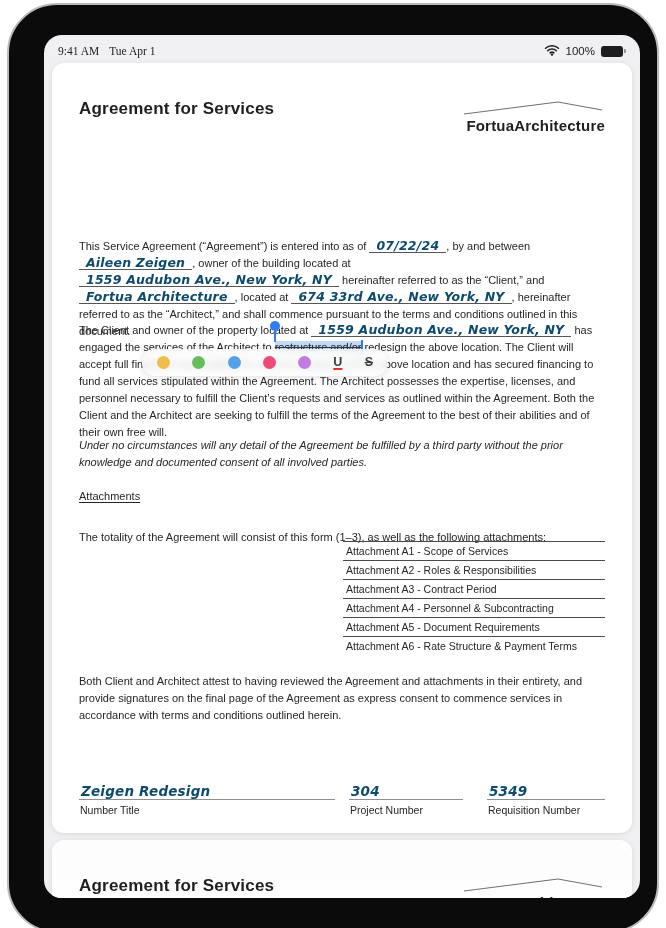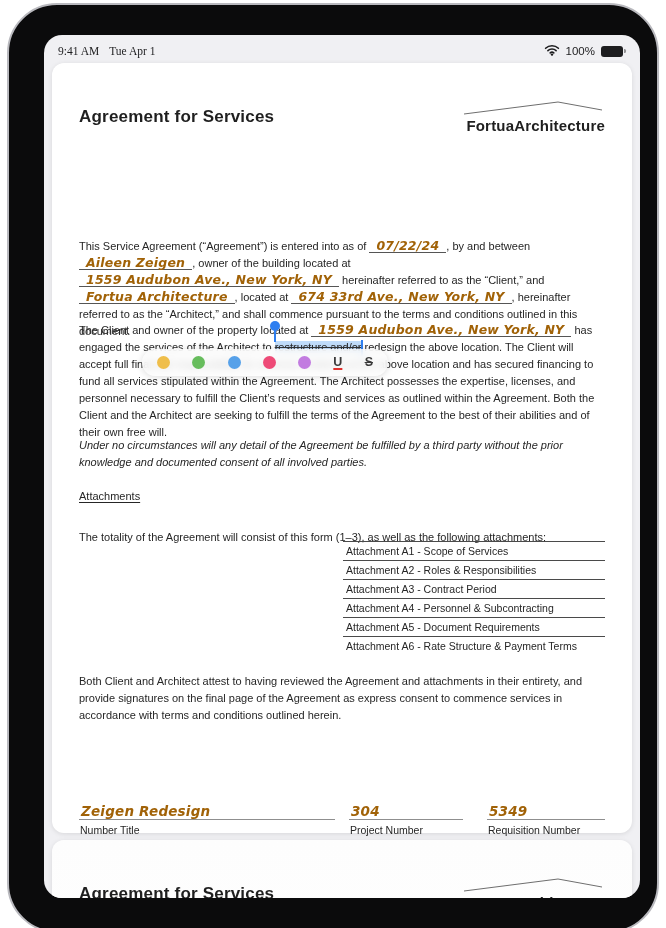--- a/index.html
+++ b/index.html
@@ -33,37 +33,37 @@
   .pages{flex:1;display:flex;flex-direction:column;align-items:center;padding-top:2px;}
   .page{
     width:580px;background:#ffffff;border-radius:12px;position:relative;
     box-shadow:0 1px 5px rgba(0,0,0,.10);
   }
   .page1{height:770px;flex:0 0 auto;}
   .page2{height:200px;flex:0 0 auto;margin-top:7px;background:linear-gradient(#fdfdfd,#ffffff);}
   
   .doc-header{
     position:absolute;left:27px;right:27px;top:36px;
-    display:flex;justify-content:space-between;align-items:center;
+    display:flex;justify-content:space-between;align-items:flex-start;
   }
   .doc-title{font-size:17px;font-weight:700;color:#1f1f1f;letter-spacing:.2px;}
   .logo{display:flex;flex-direction:column;align-items:flex-end;width:144px;}
   .logo svg{display:block;margin-bottom:1px;}
   .logo-text{font-size:15px;font-weight:600;color:#1f1f1f;letter-spacing:.2px;}
   
   .para{
     position:absolute;left:27px;width:527px;
     font-size:11px;line-height:17px;color:#262626;text-align:left;
   }
   .blank{
     border-bottom:1px solid #555;padding:0 7px;white-space:nowrap;
   }
   .handwrite{
     font-family:"DejaVu Sans", cursive;font-style:italic;font-weight:600;
-    font-size:12.5px;line-height:11px;color:#a16207;letter-spacing:.2px;
+    font-size:12.5px;line-height:11px;color:#0c4a6e;letter-spacing:.2px;
   }
   
   .selected{
     position:relative;background:rgba(116,178,244,.45);
     text-decoration:line-through;text-decoration-color:#333;
   }
   .sel-start{
     position:absolute;left:-1px;top:-12px;width:2px;height:13px;background:#2f7ff0;
   }
   .sel-start::before{
@@ -93,21 +93,20 @@
   .attach-list{position:absolute;right:27px;top:478px;width:262px;}
   .attach-row{
     border-top:1px solid #4a4a4a;font-size:10.5px;color:#262626;
     padding:4px 0 3px 3px;height:11px;line-height:11px;
   }
   
   .field{position:absolute;display:flex;flex-direction:column;}
   .field-value{
     border-bottom:1px solid #8f8f8f;height:22px;display:flex;align-items:flex-end;
     padding:0 0 2px 2px;
-    margin-top:20px;
   }
   .field-value .handwrite{font-size:13.5px;}
   .field-label{font-size:10.5px;color:#262626;margin-top:4px;padding-left:1px;}
   .f-title{left:27px;top:712px;width:256px;}
   .f-number{left:297px;top:712px;width:114px;}
   .f-req{left:435px;top:712px;width:118px;justify-content:space-between;}
 </style>
 </head>
 <body>
 

